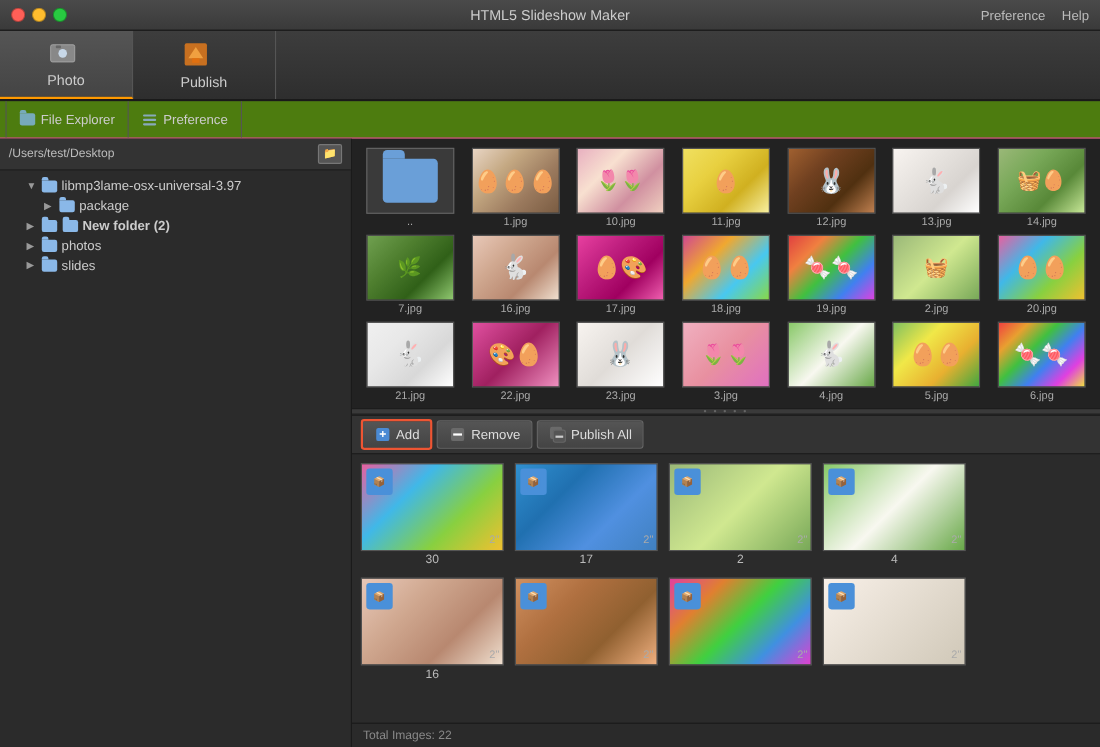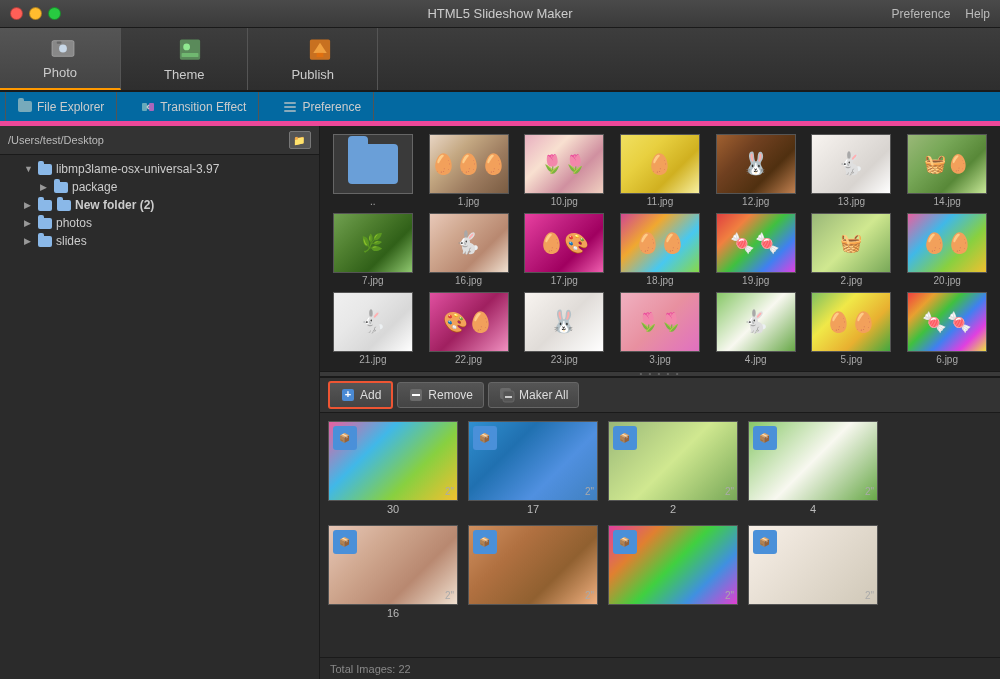--- a/index.html
+++ b/index.html
@@ -63,21 +63,21 @@
       background: linear-gradient(to bottom, #3d3d3d, #2e2e2e);
       height: 64px;
       display: flex;
       align-items: stretch;
       border-bottom: 2px solid #1a1a1a;
       flex-shrink: 0;
     }
     .tab-btn {
       display: flex;
       flex-direction: column;
-      align-items: flex-end;
+      align-items: flex-start;
       justify-content: center;
       padding: 8px 43px;
       gap: 4px;
       cursor: pointer;
       border-right: 1px solid #555;
       min-width: 120px;
       color: #ccc;
       font-size: 13px;
       background: transparent;
       border-bottom: none;
@@ -88,26 +88,26 @@
       background: linear-gradient(to bottom, #555, #444);
       border-bottom: 2px solid #f90;
     }
     .tab-icon {
       width: 28px;
       height: 28px;
     }
 
     
     .sub-toolbar {
-      background: #0369a1;
+      background: #4d7c0f;
       height: 34px;
       display: flex;
       align-items: center;
-      gap: 12px;
-      border-bottom: 5px solid #ec4899;
+      gap: 0;
+      border-bottom: 1px solid #ec4899;
       flex-shrink: 0;
       padding: 0 5px;
     }
     .sub-tab {
       display: flex;
       align-items: center;
       gap: 5px;
       padding: 4px 12px;
       cursor: pointer;
       color: #ccc;
@@ -450,51 +450,35 @@
   <div class="tab-btn active">
     <svg class="tab-icon" viewBox="0 0 32 32">
       <rect x="2" y="6" width="28" height="20" rx="2" fill="#888"></rect>
       <rect x="2" y="6" width="28" height="20" rx="2" fill="none" stroke="#aaa" stroke-width="1"></rect>
       <circle cx="16" cy="16" r="5" fill="#c8d8e8"></circle>
       <rect x="8" y="7" width="6" height="3" rx="1" fill="#666"></rect>
     </svg>
     <span>Photo</span>
   </div>
 
-  <div class="tab-btn">
-    <svg class="tab-icon" viewBox="0 0 32 32">
-      <rect x="4" y="4" width="24" height="24" rx="2" fill="#5a8a5a"></rect>
-      <circle cx="12" cy="13" r="4" fill="#90e890"></circle>
-      <rect x="6" y="20" width="20" height="5" rx="1" fill="#70b870"></rect>
-    </svg>
-    <span>Theme</span>
-  </div>
 
   <div class="tab-btn">
     <svg class="tab-icon" viewBox="0 0 32 32">
       <rect x="4" y="4" width="24" height="24" rx="2" fill="#c87020"></rect>
       <polygon points="16,8 24,20 8,20" fill="#f0a040"></polygon>
       <rect x="12" y="20" width="8" height="5" fill="#e07010"></rect>
     </svg>
     <span>Publish</span>
   </div>
 </div>
 
 <div class="sub-toolbar">
   <div class="sub-tab">
     <span class="subtab-folder"></span>
     <span>File Explorer</span>
-  </div>
-  <div class="sub-tab">
-    <svg width="14" height="14" viewBox="0 0 14 14">
-      <rect x="1" y="3" width="5" height="8" rx="1" fill="#6ab"></rect>
-      <rect x="8" y="3" width="5" height="8" rx="1" fill="#a6b"></rect>
-      <path d="M6 7 L8 5 M6 7 L8 9" stroke="#ccc" stroke-width="1.5" fill="none"></path>
-    </svg>
-    <span>Transition Effect</span>
   </div>
   <div class="sub-tab">
     <svg width="14" height="14" viewBox="0 0 14 14">
       <rect x="1" y="2" width="12" height="2" rx="1" fill="#8ab"></rect>
       <rect x="1" y="6" width="12" height="2" rx="1" fill="#8ab"></rect>
       <rect x="1" y="10" width="12" height="2" rx="1" fill="#8ab"></rect>
     </svg>
     <span>Preference</span>
   </div>
 </div>
@@ -722,21 +706,21 @@
           <rect x="4" y="7" width="8" height="2" fill="white"></rect>
         </svg>
         <span>Remove</span>
       </div>
       <div class="action-btn">
         <svg width="16" height="16" viewBox="0 0 16 16">
           <rect x="1" y="1" width="11" height="11" rx="2" fill="#6a6a6a"></rect>
           <rect x="4" y="4" width="11" height="11" rx="2" fill="#555" stroke="#666" stroke-width="1"></rect>
           <rect x="6" y="9" width="7" height="2" fill="#ccc"></rect>
         </svg>
-        <span>Maker All</span>
+        <span>Publish All</span>
       </div>
     </div>
 
     <div class="slides-strip">
       <div class="slides-scroll">
         <div class="slides-row">
 
           <div class="slide-item">
             <div class="slide-thumb-wrapper" style="background:linear-gradient(135deg,#e860a0,#40b8e8,#88d040,#f0c030);">
               <div class="slide-icon-overlay">

